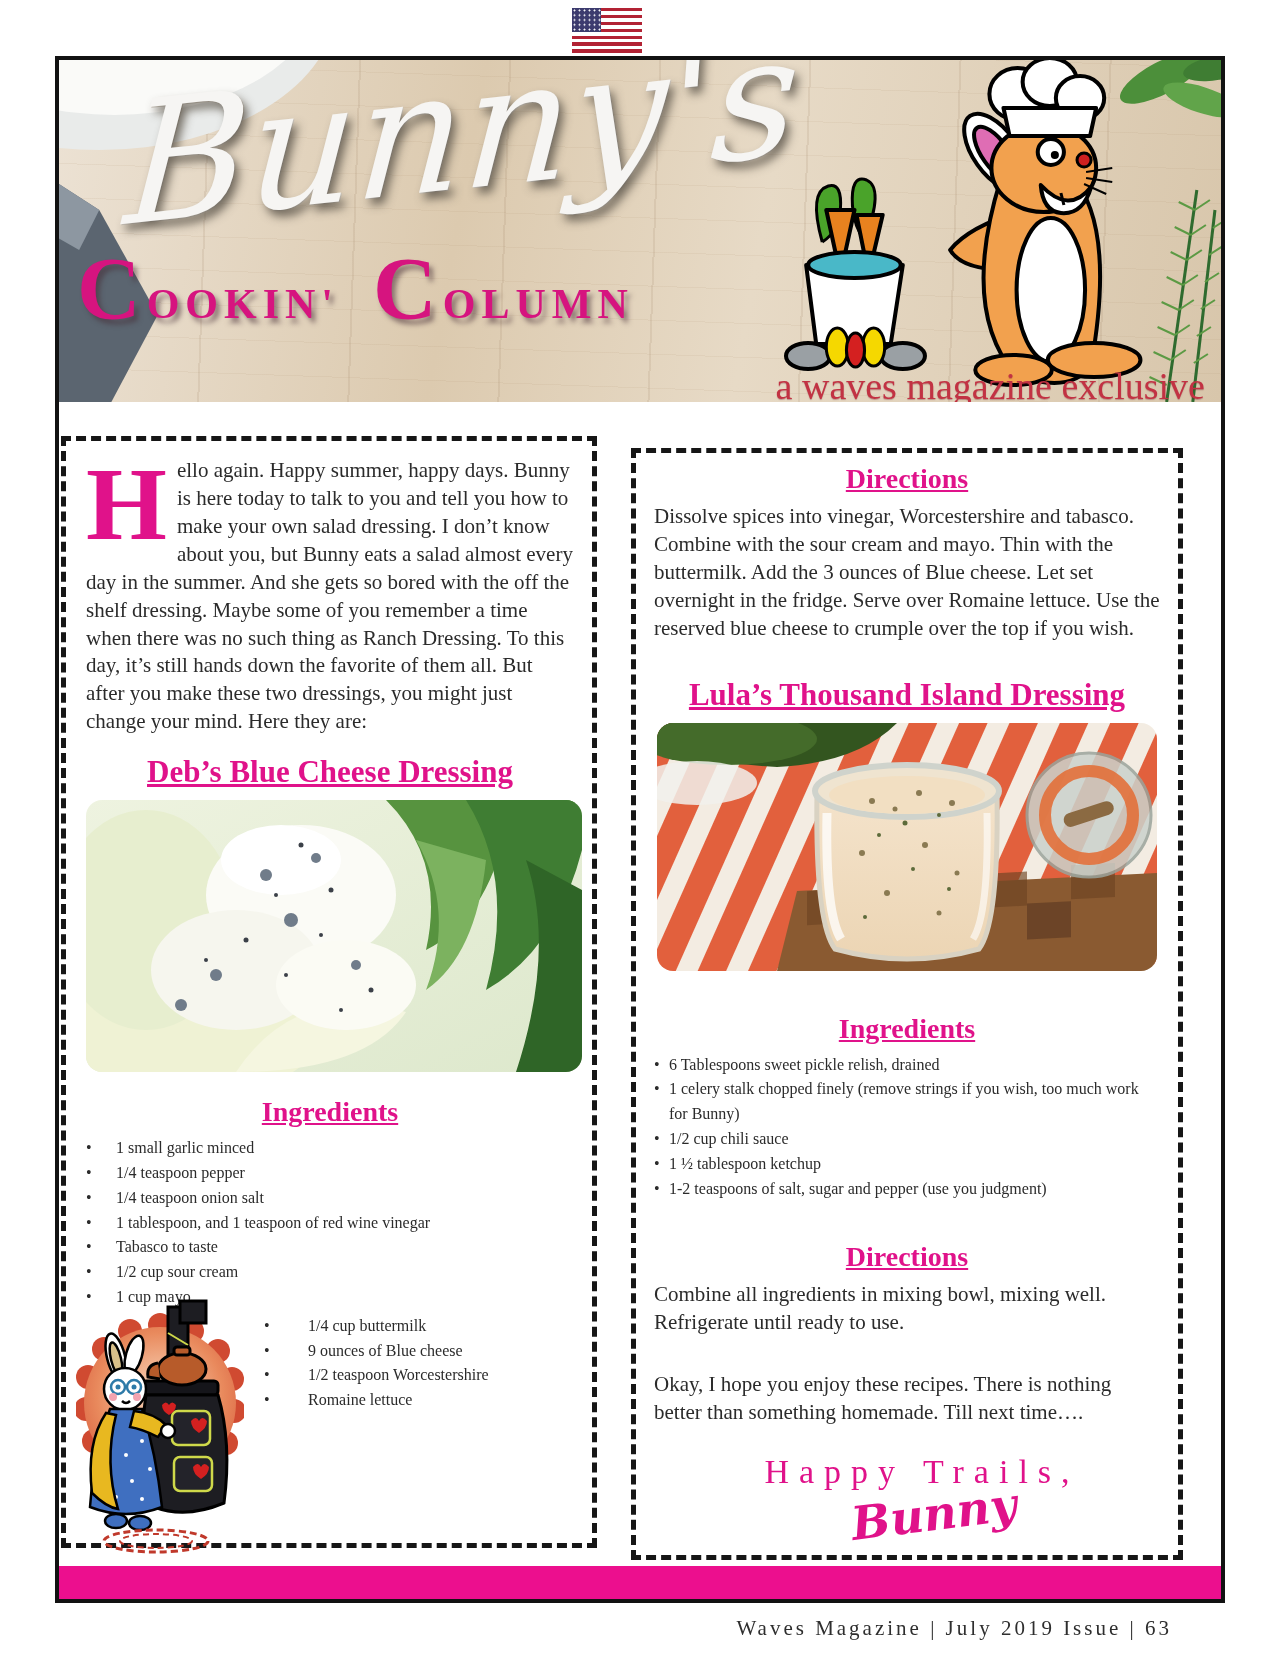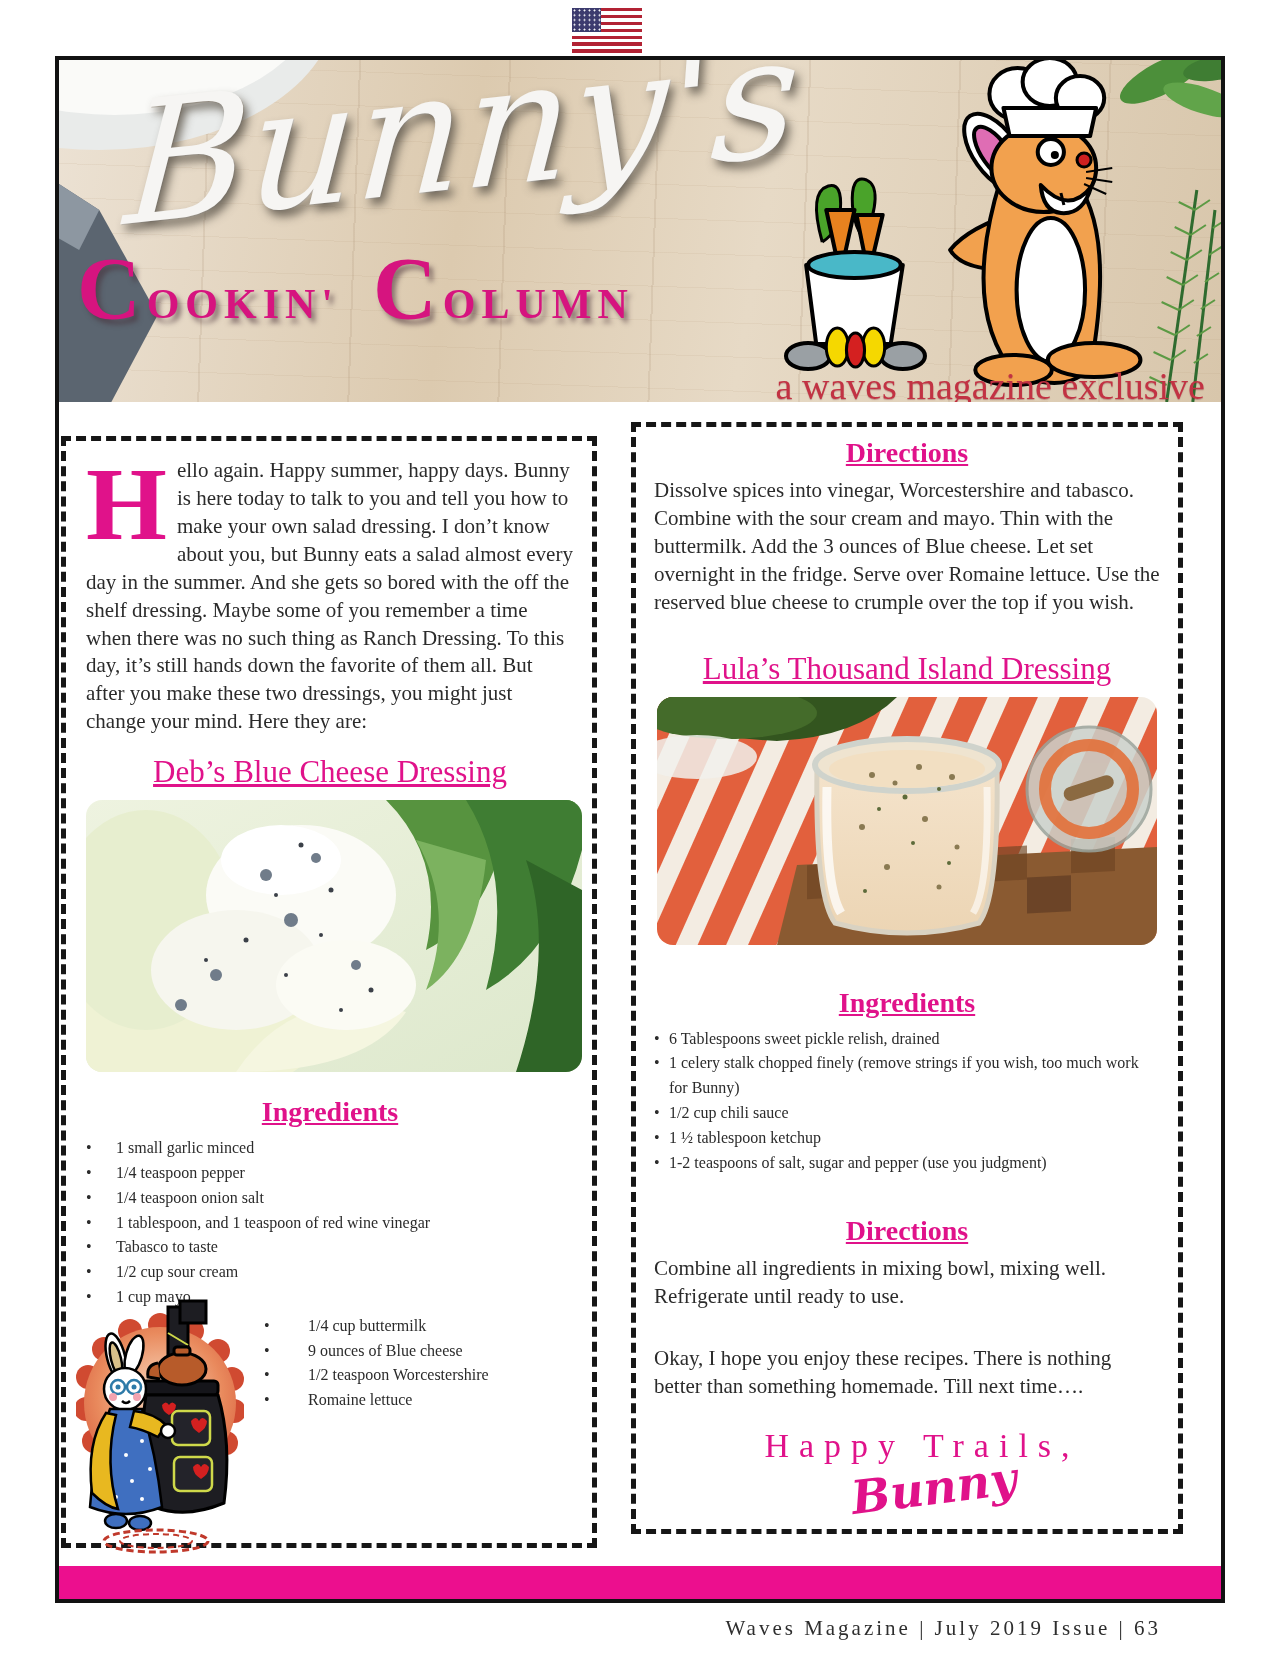--- a/index.html
+++ b/index.html
@@ -29,27 +29,27 @@
           text-shadow:4px 5px 5px rgba(70,45,55,.55);letter-spacing:6px;white-space:nowrap;}
   .title-sub .word{display:inline-block;text-transform:uppercase;font-size:42px;}
   .title-sub .word::first-letter{font-size:2.1em;line-height:.7;}
   .title-sub .word + .word{margin-left:34px;}
   .tagline{position:absolute;right:16px;bottom:-6px;font-size:38px;color:#c23243;
           font-family:"Liberation Serif",serif;text-shadow:0 1px 1px rgba(120,30,40,.35);}
 
   
   .colbox{position:absolute;border:5px dashed #161616;background:#ffffff;}
   .colbox.left{left:2px;top:376px;width:536px;height:1112px;padding:14px 18px 0 20px;box-sizing:border-box;}
-  .colbox.right{left:572px;top:362px;width:552px;height:1112px;padding:6px 18px 0 18px;box-sizing:border-box;}
+  .colbox.right{left:572px;top:388px;width:552px;height:1112px;padding:6px 18px 0 18px;box-sizing:border-box;}
 
   .body-text{font-size:21px;line-height:1.33;}
   .dropcap{float:left;font-size:104px;line-height:82px;padding:6px 10px 0 0;color:#e0128a;font-weight:bold;}
 
   h2.recipe-title{margin:18px 0 10px 0;text-align:center;color:#e0128a;font-size:31px;
-        text-decoration:underline;font-weight:normal;}
+        text-decoration:underline;font-weight:bold;}
   h3.sub-head{margin:14px 0 8px 0;text-align:center;color:#e0128a;font-size:28px;
         text-decoration:underline;font-weight:bold;}
 
   ul.ing{list-style:none;margin:4px 0 0 0;padding:0;font-size:16px;line-height:1.55;}
   ul.ing.left-style li{padding-left:14px;}
   ul.ing.left-style li::before{content:"•";display:inline-block;width:30px;margin-left:-14px;}
   ul.ing.indented{margin-left:178px;line-height:1.55;}
   ul.ing.indented li{padding-left:12px;}
   ul.ing.indented li::before{content:"•";display:inline-block;width:44px;margin-left:-12px;}
   ul.ing.tight li{padding-left:15px;text-indent:-15px;}
@@ -60,21 +60,21 @@
 
   .signoff1{margin-top:26px;text-align:center;color:#e0128a;font-size:34px;letter-spacing:10px;
         padding-left:30px;}
   .signoff2{text-align:center;color:#e0128a;font-size:46px;font-family:"DejaVu Serif",serif;
         font-style:italic;font-weight:bold;transform:rotate(-7deg);margin:-4px 0 0 170px;width:220px;}
 
   .stove-art{position:absolute;left:10px;top:852px;width:168px;height:262px;z-index:6;}
 
   
   .pinkbar{position:absolute;left:0;bottom:0;width:100%;height:33px;background:#ec0f8e;}
-  .footer{position:absolute;top:1616px;right:119px;font-size:21px;letter-spacing:3px;color:#2e2e2e;}
+  .footer{position:absolute;top:1616px;right:108px;font-size:21px;letter-spacing:3px;color:#2e2e2e;}
 </style>
 </head>
 <body>
 
 <div class="page">
 
   <div class="flag">
       <div class="canton"></div>
     </div>
 

